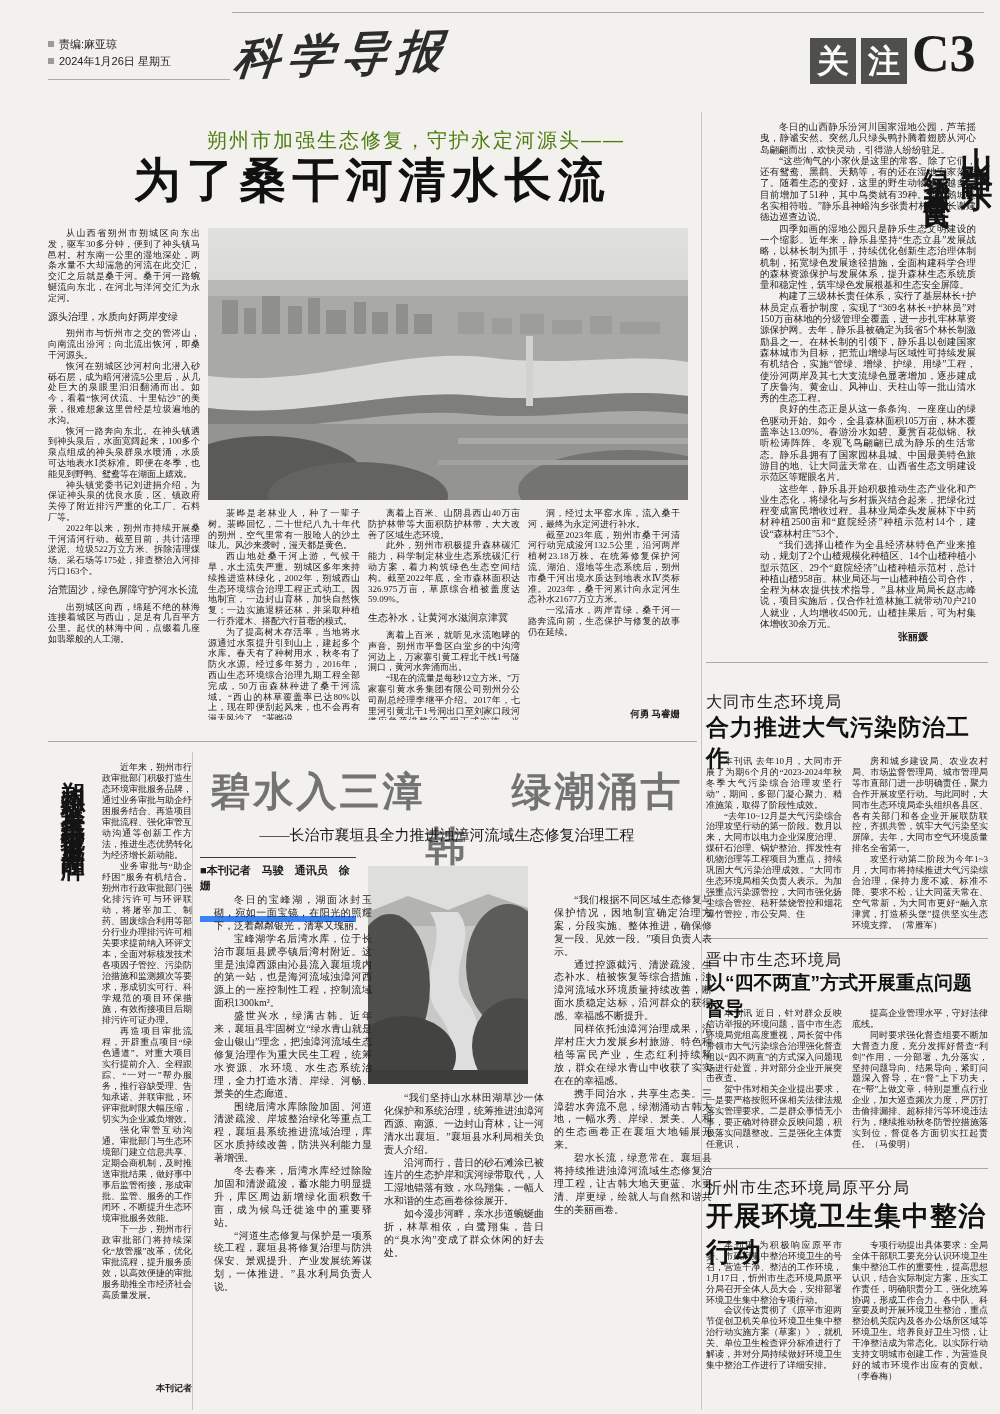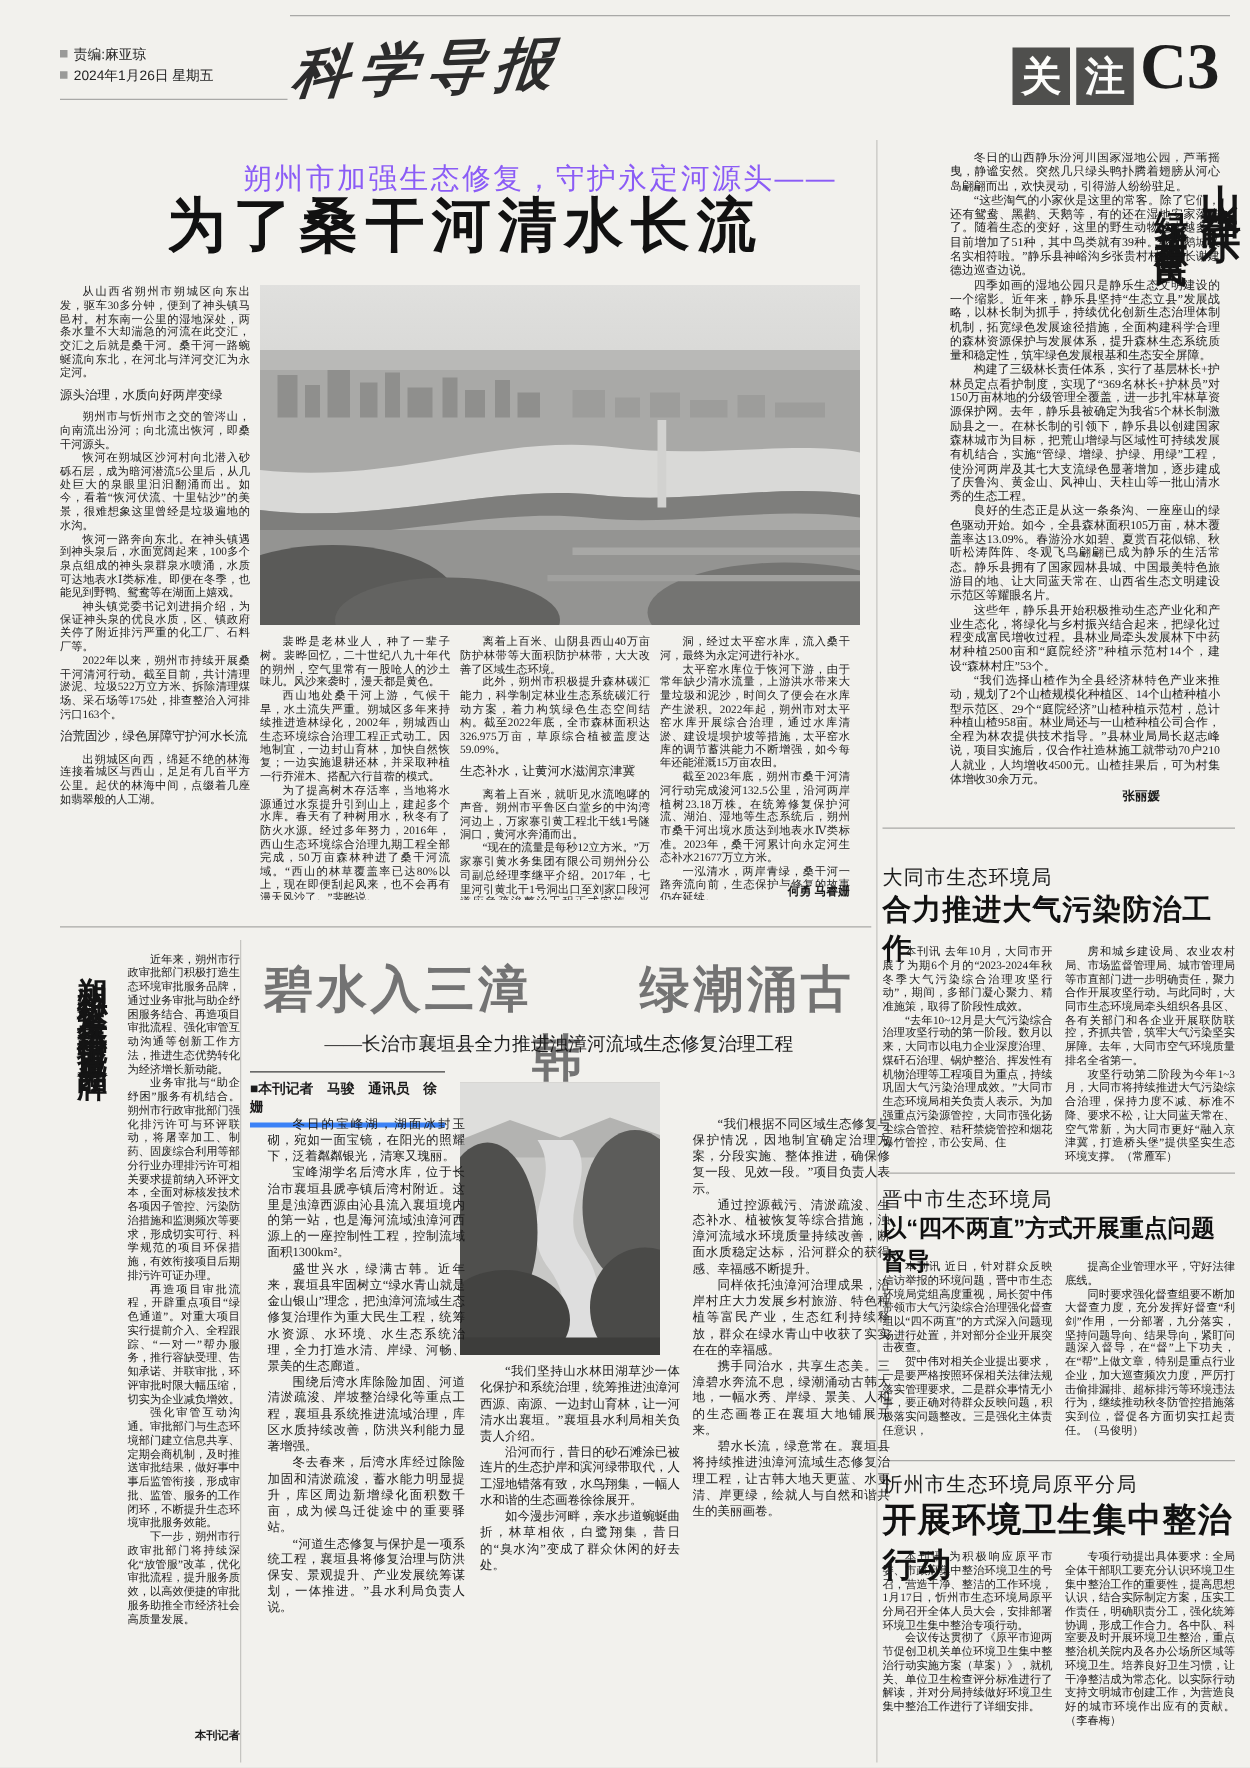--- a/index.html
+++ b/index.html
@@ -16,21 +16,21 @@
   .secbox { position:absolute; top:38px; width:46px; height:46px; background:#4f4f4d; color:#fcfcfa; font-family:"Liberation Sans","DejaVu Sans",sans-serif; font-weight:900; font-size:32px; line-height:46px; text-align:center; }
   .pagenum { position:absolute; left:912px; top:24px; font-size:52px; font-weight:900; color:#1e1e1e; }
 
   
   .bodytext p { margin:0; text-indent:2em; text-align:justify; }
   .col { position:absolute; overflow:hidden; }
   .subhead { font-family:"Liberation Sans","DejaVu Sans",sans-serif; font-weight:normal; font-size:10px; margin:8px 0 6px; text-indent:0; }
   .byline-abs { position:absolute; right:0; bottom:0; background:#f2f1ed; padding-left:8px; font-weight:bold; }
 
   
-  .kicker { position:absolute; left:152px; top:127px; width:560px; text-align:center; font-family:"Liberation Sans","DejaVu Sans",sans-serif; font-size:23px; letter-spacing:2px; color:#8b5cf6; }
+  .kicker { position:absolute; left:136px; top:127px; width:560px; text-align:center; font-family:"Liberation Sans","DejaVu Sans",sans-serif; font-size:20px; letter-spacing:2px; color:#4d7c0f; }
   .headline { position:absolute; left:48px; top:149px; width:648px; text-align:center; font-family:"Liberation Sans","DejaVu Sans",sans-serif; font-weight:900; font-size:47px; letter-spacing:6px; color:#111; }
   .fz-main { font-size:9px; line-height:10.8px; }
   .photo { position:absolute; overflow:hidden; background:#bdbdbb; }
   .photo svg { display:block; }
 
   
   .fz-right { font-size:9.5px; line-height:11.3px;margin-left:48px; }
   .ra-byline { position:absolute; left:712px; top:630px; width:216px; text-align:right; font-weight:bold; font-size:10px; }
   .vtext { writing-mode:vertical-rl; text-orientation:upright; font-weight:900; color:#141414; }
   .ra-title { position:absolute; left:932px; top:122px; width:54px; height:520px; display:flex; justify-content:center; }
@@ -44,21 +44,21 @@
 
   
   .la-title { position:absolute; left:50px; top:762px; width:46px; height:620px; display:flex; justify-content:center; }
   .la-title .t { font-size:24px; letter-spacing:5px; font-weight:700; }
   .fz-left { font-size:9px; line-height:11px; }
   .la-byline { position:absolute; left:102px; top:1382px; width:90px; text-align:right; font-weight:bold; font-size:9px; }
 
   
   .ma-headline { position:absolute; left:196px; top:764px; width:502px; text-align:center; font-weight:900; font-size:40px; letter-spacing:3px; color:#737373; }
   .ma-subtitle { position:absolute; left:196px; top:826px; width:502px; text-align:center; font-size:15px; }
-  .ma-bylinebox { position:absolute; left:200px; top:857px; width:156px; border-top:1px solid #3c3c3c; border-bottom:4px solid #3b82f6; padding:5px 0 5px; font-family:"Liberation Sans","DejaVu Sans",sans-serif; font-weight:bold; font-size:11px; text-align:left; }
+  .ma-bylinebox { position:absolute; left:200px; top:857px; width:156px; border-top:1px solid #3c3c3c; border-bottom:6px solid #3b82f6; padding:5px 0 23px; font-family:"Liberation Sans","DejaVu Sans",sans-serif; font-weight:bold; font-size:11px; text-align:left; }
   .fz-mid { font-size:10px; line-height:12.9px;margin-left:16px; }
 </style>
 </head>
 <body>
 
 <div id="page">
 
   <div class="rule" style="left:232px; top:12px; width:752px; height:1px;"></div>
   <div class="ed-block">
     <div><span class="sq"></span><span>责编:麻亚琼</span></div>
@@ -148,21 +148,20 @@
       </div>
     <div class="subhead">生态补水，让黄河水滋润京津冀</div>
     <div>
         <p>离着上百米，就听见水流咆哮的声音。朔州市平鲁区白堂乡的中沟湾河边上，万家寨引黄工程北干线1号隧洞口，黄河水奔涌而出。</p>
         <p>“现在的流量是每秒12立方米。”万家寨引黄水务集团有限公司朔州分公司副总经理李继平介绍。2017年，七里河引黄北干1号洞出口至刘家口段河道应急疏浚整治工程正式实施。当年，滔滔黄河水通过万家寨引黄工程北干线1号隧</p>
       </div>
   </div>
   <div class="col bodytext fz-main" style="left:528px; top:508px; width:152px; height:212px;">
     <div>
         <p>洞，经过太平窑水库，流入桑干河，最终为永定河进行补水。</p>
-        <p>太平窑水库位于恢河下游，由于常年缺少清水流量，上游洪水带来大量垃圾和泥沙，时间久了便会在水库产生淤积。2022年起，朔州市对太平窑水库开展综合治理，通过水库清淤、建设堤坝护坡等措施，太平窑水库的调节蓄洪能力不断增强，如今每年还能灌溉15万亩农田。</p>
         <p>截至2023年底，朔州市桑干河清河行动完成浚河132.5公里，沿河两岸植树23.18万株。在统筹修复保护河流、湖泊、湿地等生态系统后，朔州市桑干河出境水质达到地表水Ⅳ类标准。2023年，桑干河累计向永定河生态补水21677万立方米。</p>
         <p>一泓清水，两岸青绿，桑干河一路奔流向前，生态保护与修复的故事仍在延续。</p>
       </div>
     <div class="byline-abs" style="font-size:9.5px;">何勇 马睿姗</div>
   </div>
 
   <div class="vrule" style="left:701px; top:112px; height:1298px;"></div>
   <div class="vrule" style="left:192px; top:752px; height:658px;"></div>
   <div class="rule" style="left:48px; top:741px; width:649px; height:1px;"></div>
   <div class="rule" style="left:706px; top:662px; width:282px; height:1px;"></div>

